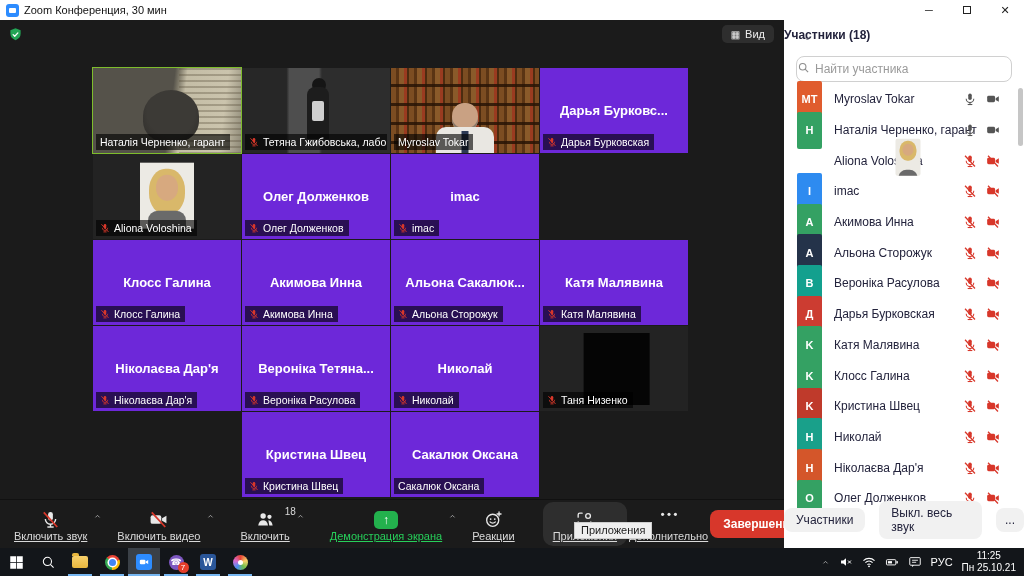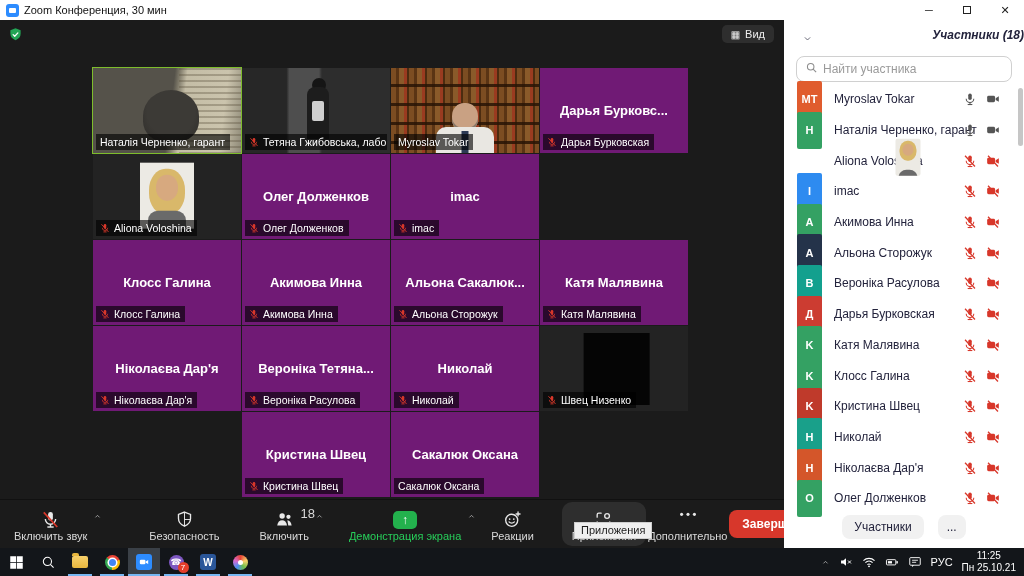--- a/index.html
+++ b/index.html
@@ -25,21 +25,21 @@
 
   .shield-top { position:absolute; left:8px; top:7px; }
   .view-btn { position:absolute; right:10px; top:5px; background:#2e2e2e; color:#eee; font-size:11px;
               border-radius:5px; padding:3px 9px; display:flex; gap:5px; align-items:center; }
   .view-grid-glyph { font-size:10px; color:#eee; }
 
   
   .grid { position:absolute; left:93px; top:48px; width:595px; display:flex; flex-direction:column; gap:1px; }
   .grid-row { display:flex; gap:1px; height:85px; }
   .grid-row.centered { justify-content:center; }
-  .tile { width:148px; height:85px; background:#701a75; position:relative; overflow:hidden; flex:0 0 148px;padding-left:40px; }
+  .tile { width:148px; height:85px; background:#6d28d9; position:relative; overflow:hidden; flex:0 0 148px;padding-left:40px; }
   .tile.active { box-shadow:0 0 0 2px #cde23e inset, 0 0 0 1px #7ebd2c; }
   .cname { position:absolute; inset:0; display:flex; align-items:center; justify-content:center;
            color:#fff; font-weight:bold; font-size:13px; text-align:center; padding:0 6px; }
   .tag { position:absolute; left:3px; bottom:3px; background:rgba(0,0,0,.62); color:#fff; font-size:10.5px;
          line-height:14px; padding:1px 5px 1px 4px; display:flex; align-items:center; gap:4px; white-space:nowrap;
          max-width:142px; overflow:hidden; }
   .vid { position:absolute; inset:0; }
 
   
   .v-room { background:linear-gradient(97deg,#55524a 0 52%, #7d7868 55%, #c4bda6 60%, #cbc4ad 86%, #8f8a78 100%); }
@@ -65,42 +65,42 @@
   .ph-face { position:absolute; left:16px; top:12px; width:22px; height:26px; border-radius:48%; background:#d7a97f; }
   .ph-body { position:absolute; left:8px; bottom:0; width:38px; height:18px; border-radius:10px 10px 0 0; background:#6a6a6a; }
   .blackbox { position:absolute; left:50%; top:50%; transform:translate(-46%,-50%); width:66px; height:72px; background:#050505; }
 
   
   .toolbar { position:absolute; left:0; bottom:0; width:784px; height:49px; background:#1b1b1b;
              border-top:1px solid #111; display:flex; align-items:center; padding:0 12px; }
   .tb-btn { display:flex; flex-direction:column; align-items:center; justify-content:center;
             color:#d9d9d9; font-size:11px; position:relative; height:44px; padding:0 2px; }
   .tb-ico { height:22px; display:flex; align-items:flex-end; justify-content:center; }
-  .tb-label { margin-top:1px; white-space:nowrap; }
+  .tb-label { margin-top:1px; white-space:nowrap;text-decoration:underline; }
   .tb-btn.green .tb-label { color:#27cf5a; }
   .tb-btn.hl { background:#2e2e2e; border-radius:10px; padding:0 10px; }
   .chev { position:absolute; top:8px; right:-13px; }
-  .tb-badge { position:absolute; top:4px; right:-4px; font-size:13px; color:#d9d9d9; }
+  .tb-badge { position:absolute; top:4px; right:-4px; font-size:10px; color:#d9d9d9; }
   .gap-lg { margin-left:58px; }
   .gap-md { margin-left:36px; }
   .gap-sm { margin-left:26px; }
   .share-sq { width:24px; height:18px; background:#23b14d; border-radius:5px; color:#fff; font-size:12px;
               font-weight:bold; display:flex; align-items:center; justify-content:center; line-height:1; }
   .end-btn { margin-left:auto; background:#d7372b; color:#fff; font-weight:bold; font-size:12px;
              border-radius:8px; padding:7px 13px; }
   .tooltip { position:absolute; left:574px; top:22px; background:#efefef; border:1px solid #cfcfcf;
              color:#1c1c1c; font-size:11px; padding:0 6px; line-height:15px; z-index:5; }
 
   
   .sidebar { position:absolute; left:784px; top:0; width:240px; height:528px; background:#fff; }
-  .sb-head { height:30px; display:flex; align-items:center; justify-content:flex-end; position:relative;font-style:italic; }
+  .sb-head { height:30px; display:flex; align-items:center; justify-content:flex-start; position:relative; }
   .sb-title { font-size:12px; font-weight:bold; color:#23233c; }
   .sb-chevron { position:absolute; left:18px; top:9px; }
   .sb-search { margin:6px 12px 4px; height:26px; border:1px solid #d0d0d0; border-radius:8px;
-               display:flex; align-items:center; padding:0 8px; gap:5px; }
+               display:flex; align-items:center; padding:0 0; gap:5px; }
   .sb-search input { border:none; outline:none; font-size:12px; width:100%; color:#333;
                      font-family:"Liberation Sans", sans-serif; background:transparent; }
   .sb-search input::placeholder { color:#9a9a9a; }
   .p-list { position:absolute; left:0; top:64px; width:234px; }
   .p-row { height:30.7px; display:flex; align-items:center; padding-left:13px; position:relative; }
   .p-avatar { width:25px; height:37px; border-radius:2px; color:#fff; font-size:11px; font-weight:bold;
               display:flex; align-items:center; justify-content:center; flex:0 0 25px; overflow:hidden; position:relative; }
   .p-avatar .ph-hair { left:4px; top:2px; width:17px; height:20px; }
   .p-avatar .ph-face { left:7px; top:5px; width:11px; height:12px; }
   .p-avatar .ph-body { left:3px; bottom:-2px; width:19px; height:8px; }
@@ -389,21 +389,21 @@
             <div class="tag">
               <span style="display:flex">
                 <svg width="10" height="10" viewBox="0 0 24 24" fill="none">
                   <rect x="9" y="2.5" width="6" height="11" rx="3" fill="#d8372a"></rect>
     <path d="M5.5 11.5a6.5 6.5 0 0 0 13 0" stroke="#d8372a" stroke-width="1.8"></path>
     <line x1="12" y1="18" x2="12" y2="21.5" stroke="#d8372a" stroke-width="1.8"></line>
     <line x1="8" y1="21.5" x2="16" y2="21.5" stroke="#d8372a" stroke-width="1.8"></line>
                   <line x1="3.5" y1="3" x2="20.5" y2="21.5" stroke="#d8372a" stroke-width="2.2"></line>
                 </svg>
               </span>
-              <span>Швец Низенко</span>
+              <span>Таня Низенко</span>
             </div>
           </div>
         </div>
         <div class="grid-row centered">
           <div class="tile">
             <div class="cname">Кристина Швец</div>
             <div class="tag">
               <span style="display:flex">
                 <svg width="10" height="10" viewBox="0 0 24 24" fill="none">
                   <rect x="9" y="2.5" width="6" height="11" rx="3" fill="#d8372a"></rect>
@@ -436,30 +436,34 @@
     <line x1="8" y1="21.5" x2="16" y2="21.5" stroke="#e8e8e8" stroke-width="1.8"></line>
                 <line x1="3.5" y1="3" x2="20.5" y2="21.5" stroke="#d8372a" stroke-width="2.2"></line>
               </svg>
             </span>
           </div>
           <div class="tb-label">Включить звук</div>
           <span class="chev"><svg width="9" height="7" viewBox="0 0 24 24" fill="none">
               <path d="M5 15l7-7 7 7" stroke="#bdbdbd" stroke-width="2.6"></path>
             </svg></span>
         </div>
-        <div class="tb-btn gap-lg">
+        <div class="tb-btn gap-sm">
           <div class="tb-ico">
             <span style="display:flex">
               <svg width="19" height="19" viewBox="0 0 24 24" fill="none">
-                <path d="M12 2.6l7.6 2.9v5.3c0 4.7-3.1 7.9-7.6 9.7-4.5-1.8-7.6-5-7.6-9.7V5.5z" stroke="#e8e8e8" stroke-width="1.7"></path>
-                <path d="M12 2.6v17.9M12 12h7.4" stroke="#e8e8e8" stroke-width="1.2"></path>
-              </svg>
-            </span>
-          </div>
-          <div class="tb-label">Безопасность</div>
+                <rect x="2" y="6.5" width="13.5" height="11" rx="2.5" fill="#e8e8e8"></rect>
+    <path d="M16.5 10.5l5.5-3.2v9.4l-5.5-3.2z" fill="#e8e8e8"></path>
+                <line x1="3.5" y1="3" x2="20.5" y2="21.5" stroke="#d8372a" stroke-width="2.2"></line>
+              </svg>
+            </span>
+          </div>
+          <div class="tb-label">Включить видео</div>
+          <span class="chev"><svg width="9" height="7" viewBox="0 0 24 24" fill="none">
+              <path d="M5 15l7-7 7 7" stroke="#bdbdbd" stroke-width="2.6"></path>
+            </svg></span>
         </div>
         <div class="tb-btn gap-md">
           <div class="tb-ico">
             <span style="display:flex">
               <svg width="19" height="19" viewBox="0 0 24 24" fill="none">
                 <circle cx="9" cy="7.6" r="3.4" fill="#e8e8e8"></circle>
                 <path d="M2.8 19.5c.6-4.4 3-6.6 6.2-6.6s5.6 2.2 6.2 6.6z" fill="#e8e8e8"></path>
                 <circle cx="17" cy="8.6" r="2.7" fill="#e8e8e8"></circle>
                 <path d="M15.6 12.9c2.9.2 4.8 2.3 5.4 6.6h-4.2" fill="#e8e8e8"></path>
               </svg>
@@ -842,20 +846,21 @@
     <path d="M16.5 10.5l5.5-3.2v9.4l-5.5-3.2z" fill="#d8372a"></path>
                 <line x1="3.5" y1="3" x2="20.5" y2="21.5" stroke="#d8372a" stroke-width="2.2"></line>
               </svg>
             </span>
           </span>
         </div>
       </div>
     <div class="sb-scroll"></div>
     <div class="sb-foot">
       <span class="sb-foot-btn">Участники</span>
+      <span class="sb-foot-btn">Выкл. весь звук</span>
       <span class="sb-foot-btn mini">...</span>
     </div>
   </div>
 </div>
 
 <div class="taskbar" id="taskbar">
     <div class="tb-app">
       <svg width="15" height="15" viewBox="0 0 24 24">
         <rect x="2" y="2" width="9.4" height="9.4" fill="#fff"></rect>
         <rect x="12.6" y="2" width="9.4" height="9.4" fill="#fff"></rect>

